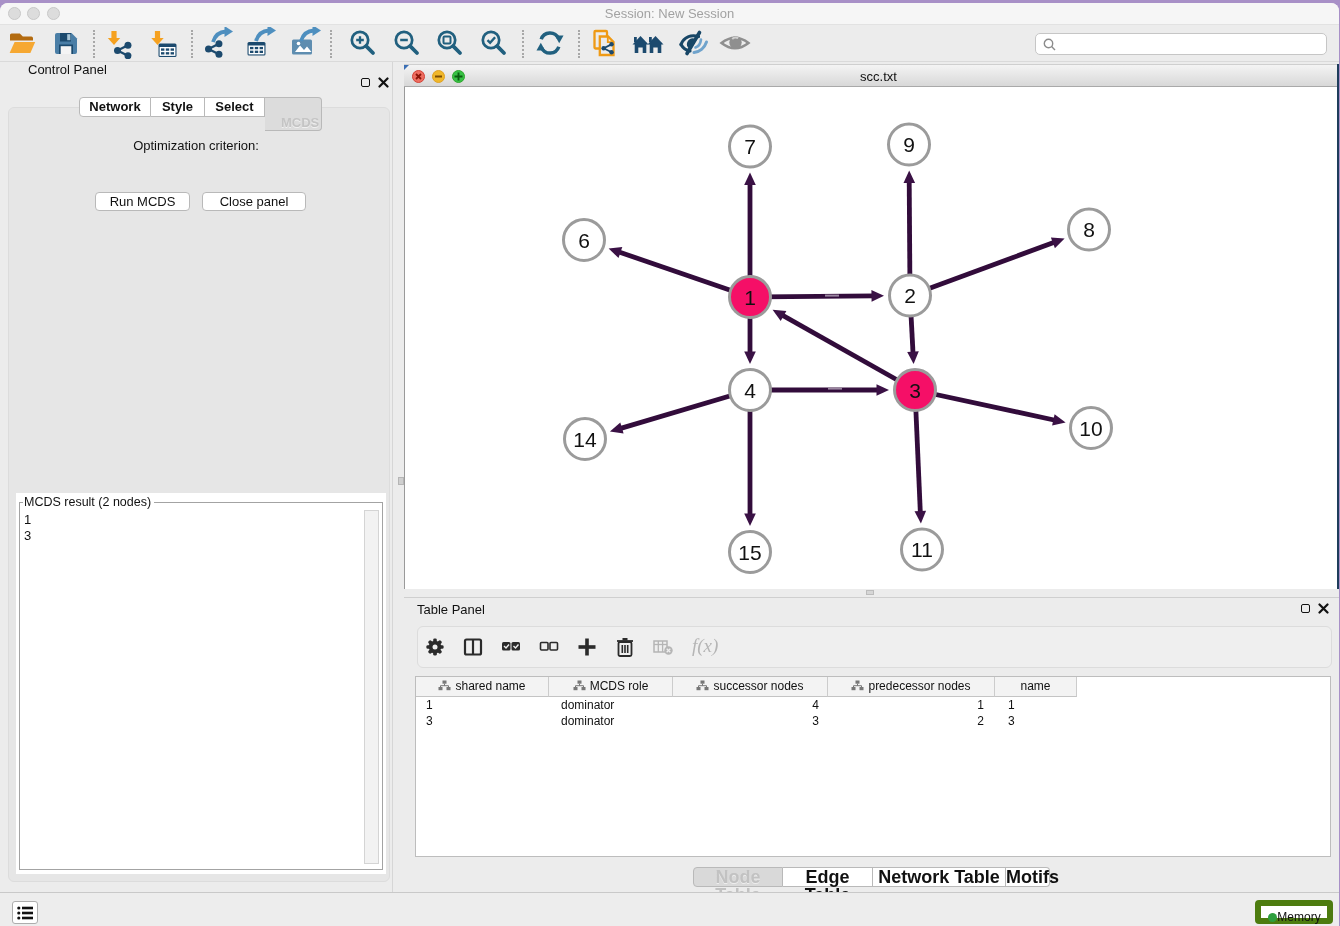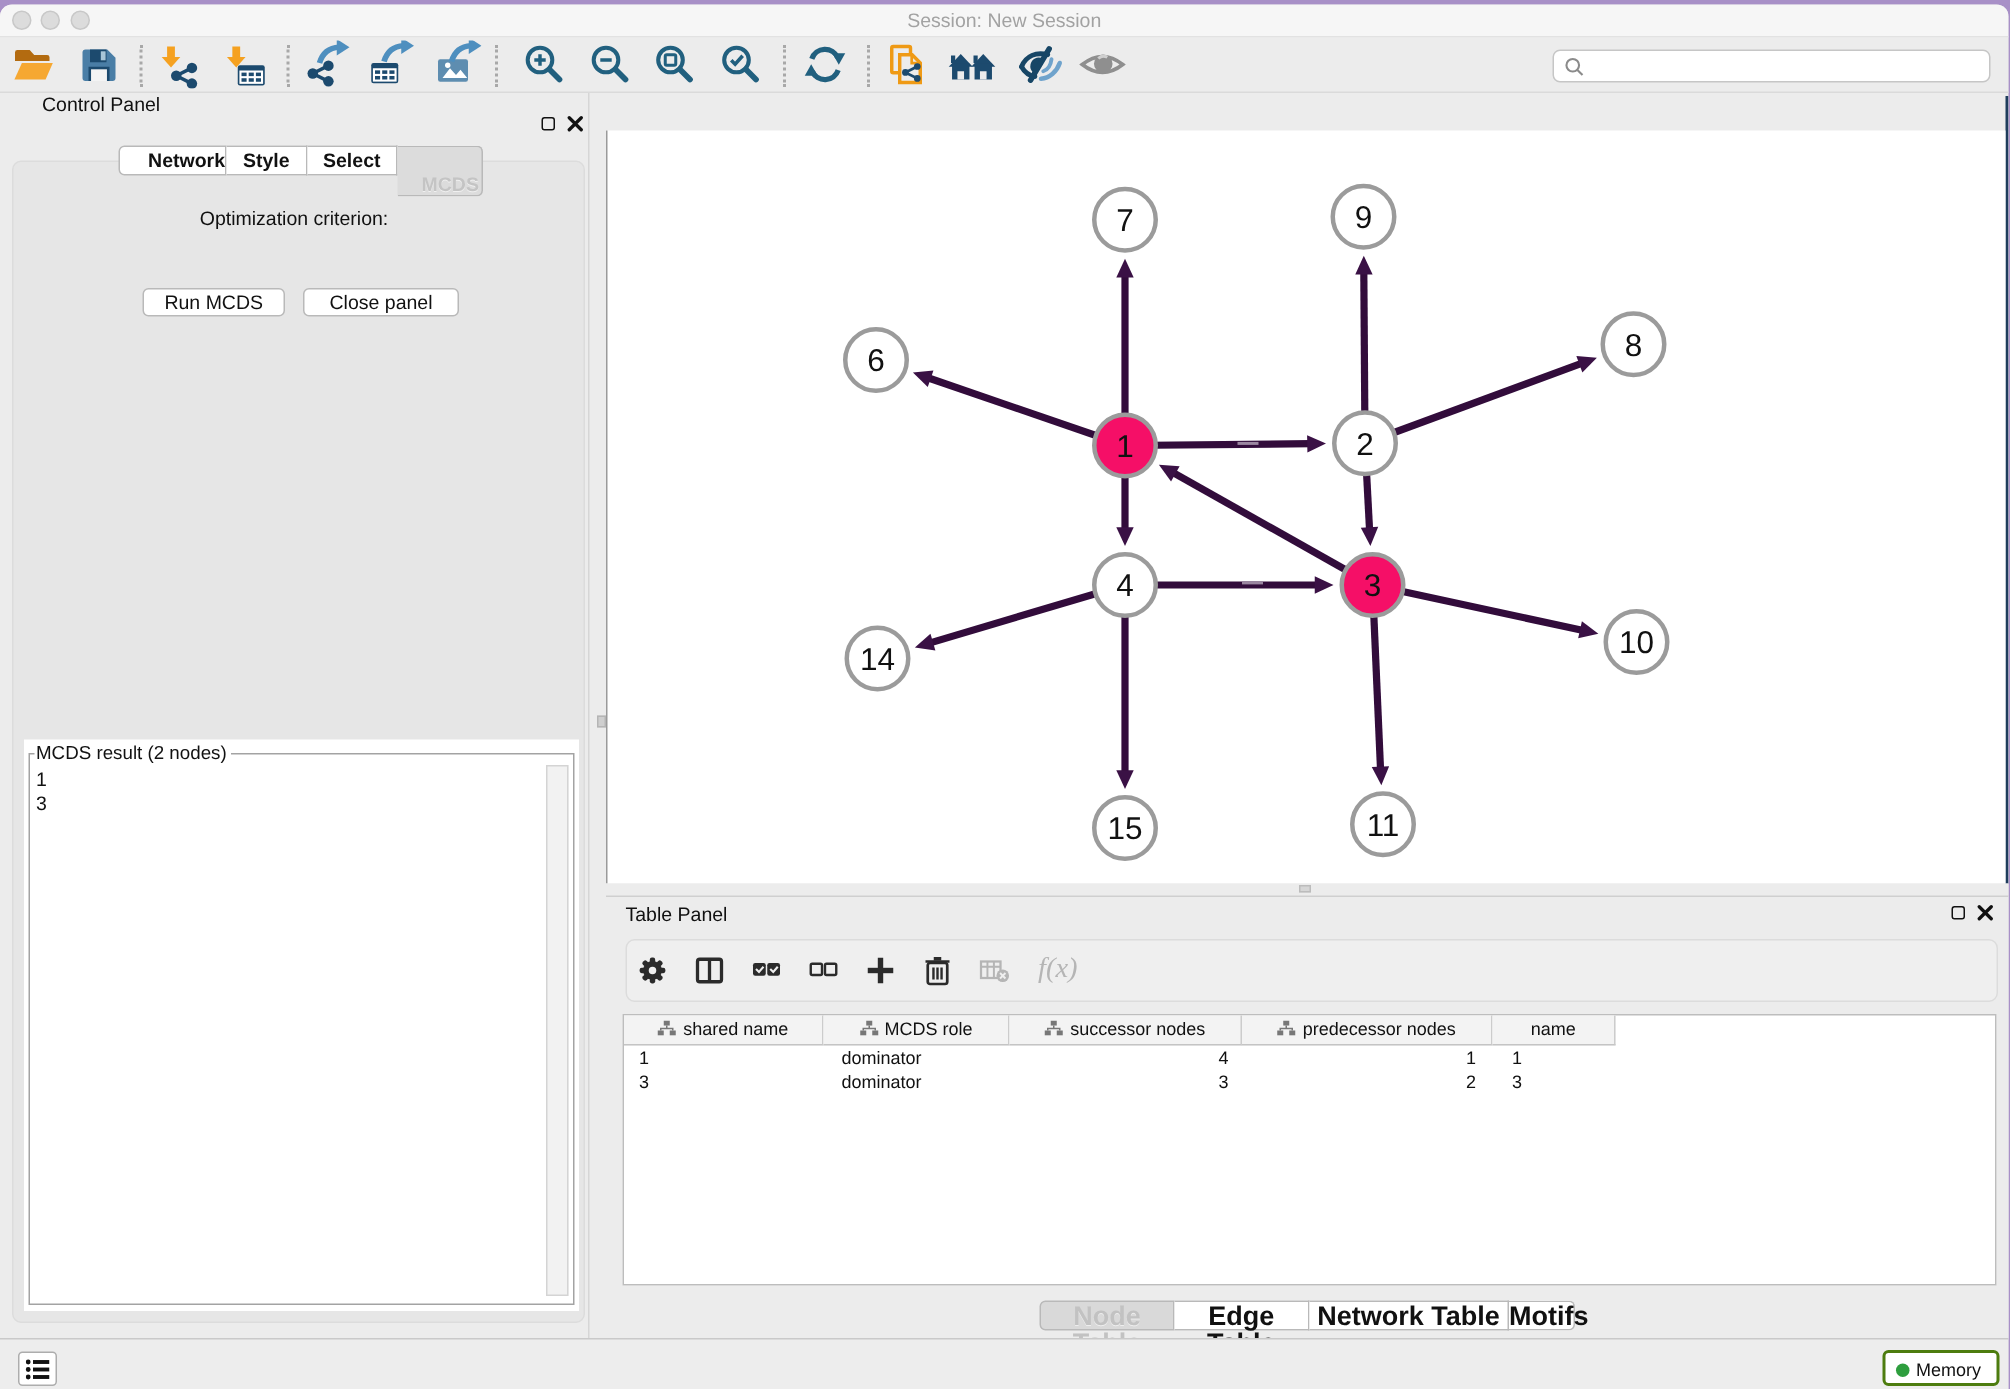--- a/index.html
+++ b/index.html
@@ -179,39 +179,58 @@
       </div>
   </div>
   <div class="cpanel">
 <div class="phead" style="position:absolute;left:28px;top:0">Control Panel</div>
 <div style="position:absolute;left:361px;top:16px;width:9px;height:9px;border:1.6px solid #111;border-radius:2px"></div>
 <svg style="position:absolute;left:378px;top:15px" width="11" height="11" viewBox="0 0 11 11">
         <path d="M1.5 1.5 L9.5 9.5 M9.5 1.5 L1.5 9.5" stroke="#111" stroke-width="2.2" stroke-linecap="round"></path>
       </svg>
 <div style="position:absolute;left:8px;top:45px;width:382px;height:775px;background:#e6e6e6;border:1px solid #dcdcdc;border-radius:6px;z-index:0"></div>
 <div class="seg" style="left:79px;top:35px">
-<div style="width:72px;padding:0;text-align:right">Network</div>
+<div style="width:72px;padding:0;text-align:center">Network</div>
 <div style="width:54px;padding:0;text-align:center">Style</div>
 <div style="width:60px;padding:0;text-align:center">Select</div>
 <div class="dis" style="width:57px;padding:16px;text-align:center">MCDS</div>
 </div>
 <div style="position:absolute;left:0;top:76px;width:392px;text-align:center;font-size:13px;color:#111">Optimization criterion:</div>
 <div class="btn" style="left:95px;top:130px;width:95px;height:19px;line-height:17px">Run MCDS</div>
 <div class="btn" style="left:202px;top:130px;width:104px;height:19px;line-height:17px">Close panel</div>
 <div style="position:absolute;left:16px;top:431px;width:370px;height:381px;background:#fff"></div>
 <div style="position:absolute;left:19px;top:440px;width:364px;height:368px;border:1px solid #a3a3a3"></div>
 <div style="position:absolute;left:23px;top:433px;font-size:12.5px;color:#111;background:#fff;padding:0 3px 0 1px">MCDS result (2 nodes)</div>
 <div style="position:absolute;left:24px;top:450px;font-size:13px;color:#111">1</div>
 <div style="position:absolute;left:24px;top:466px;font-size:13px;color:#111">3</div>
 <div style="position:absolute;left:364px;top:448px;width:15px;height:354px;background:#f2f2f2;border:1px solid #d4d4d4"></div>
   </div>
   <div class="vdiv">
       <div style="position:absolute;left:5px;top:415px;width:6px;height:8px;background:#cfcfcf;border:1px solid #b5b5b5"></div>
     </div>
   <div class="netwin">
+    <div class="nettitle">
+      <div style="position:absolute;left:0;top:0;width:0;height:0;border-top:5px solid #3b6fb5;border-right:5px solid transparent"></div>
+      <div class="tl" style="left:8px;background:#ee6d60;border:1px solid #d14136">
+          <svg width="11" height="11" viewBox="0 0 11 11">
+            <path d="M3 3 l5 5 M8 3 l-5 5" stroke="#8c1408" stroke-width="1.8"></path>
+          </svg>
+        </div>
+      <div class="tl" style="left:28px;background:#f0b72a;border:1px solid #dfa123">
+          <svg width="11" height="11" viewBox="0 0 11 11">
+            <path d="M2 5.5 h7" stroke="#7a4d04" stroke-width="1.9"></path>
+          </svg>
+        </div>
+      <div class="tl" style="left:48px;background:#37c145;border:1px solid #2fa52d">
+          <svg width="11" height="11" viewBox="0 0 11 11">
+            <path d="M5.5 1.5 v8 M1.5 5.5 h8" stroke="#0a5d10" stroke-width="1.9"></path>
+          </svg>
+        </div>
+      <div class="t">scc.txt</div>
+    </div>
     <div class="canvas">
 <svg width="932" height="502" viewBox="0 0 932 502" style="position:absolute;left:0;top:0">
 <line x1="345.0" y1="210.0" x2="345.0" y2="95.0" stroke="#320c3b" stroke-width="4.8"></line>
 <polygon points="345.0,85.5 350.8,98.0 339.2,98.0" fill="#3a1145"></polygon>
 <line x1="345.0" y1="210.0" x2="212.6" y2="164.5" stroke="#320c3b" stroke-width="4.8"></line>
 <polygon points="203.6,161.4 217.3,160.0 213.5,171.0" fill="#3a1145"></polygon>
 <line x1="345.0" y1="210.0" x2="469.5" y2="208.8" stroke="#320c3b" stroke-width="4.8"></line>
 <polygon points="479.0,208.7 466.6,214.7 466.4,203.1" fill="#3a1145"></polygon>
 <line x1="345.0" y1="210.0" x2="345.0" y2="267.5" stroke="#320c3b" stroke-width="4.8"></line>
 <polygon points="345.0,277.0 339.2,264.5 350.8,264.5" fill="#3a1145"></polygon>
@@ -368,15 +387,15 @@
 <div style="position:absolute;left:12px;top:8px;width:26px;height:23px;background:#fff;border:1px solid #adadad;border-radius:3px">
 <svg width="16" height="14" viewBox="0 0 16 14" style="position:absolute;left:4px;top:4px">
 <circle cx="1.8" cy="2" r="1.6" fill="#111"></circle>
           <rect x="5" y="0.7" width="11" height="2.6" fill="#111"></rect>
 <circle cx="1.8" cy="7" r="1.6" fill="#111"></circle>
           <rect x="5" y="5.7" width="11" height="2.6" fill="#111"></rect>
 <circle cx="1.8" cy="12" r="1.6" fill="#111"></circle>
           <rect x="5" y="10.7" width="11" height="2.6" fill="#111"></rect>
 </svg>
       </div>
-<div style="position:absolute;left:1255px;top:7px;width:78px;height:24px;background:#fff;border:2px solid #4d7c0f;border-radius:4px;font-size:12px;color:#111;line-height:22px;text-align:center;padding-left:10px">Memory<div style="position:absolute;left:7px;top:7px;width:9px;height:9px;border-radius:50%;background:#2e9e3e"></div></div>
+<div style="position:absolute;left:1255px;top:7px;width:78px;height:24px;background:#fff;border:6px solid #4d7c0f;border-radius:4px;font-size:12px;color:#111;line-height:22px;text-align:center;padding-left:10px">Memory<div style="position:absolute;left:7px;top:7px;width:9px;height:9px;border-radius:50%;background:#2e9e3e"></div></div>
   </div>
 </div>
 
 </body></html>

